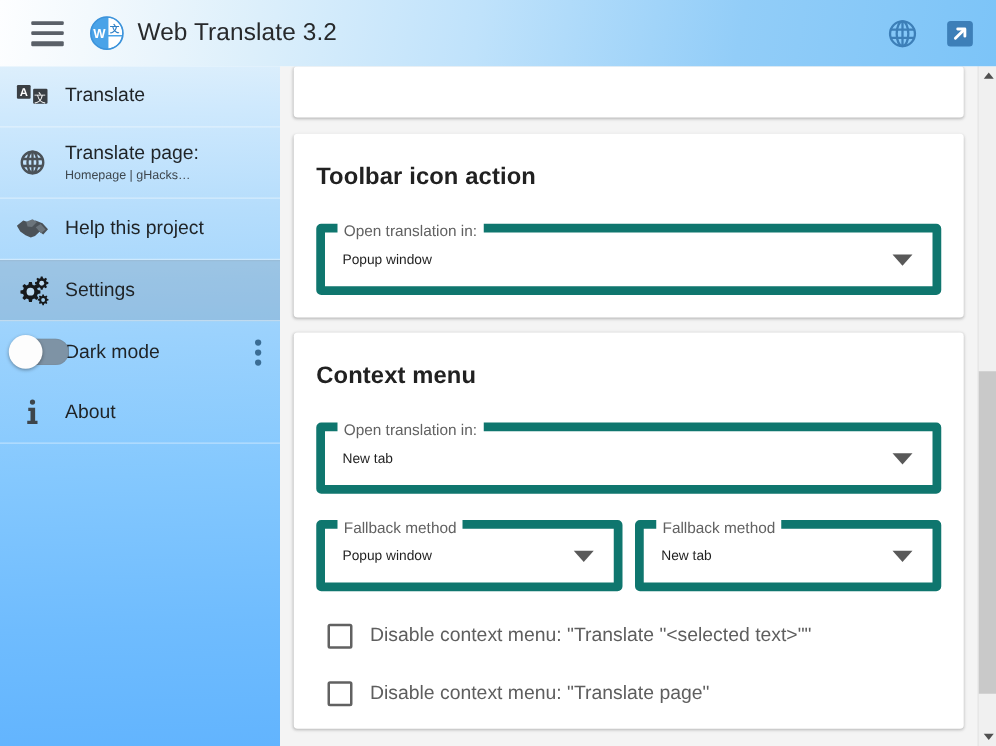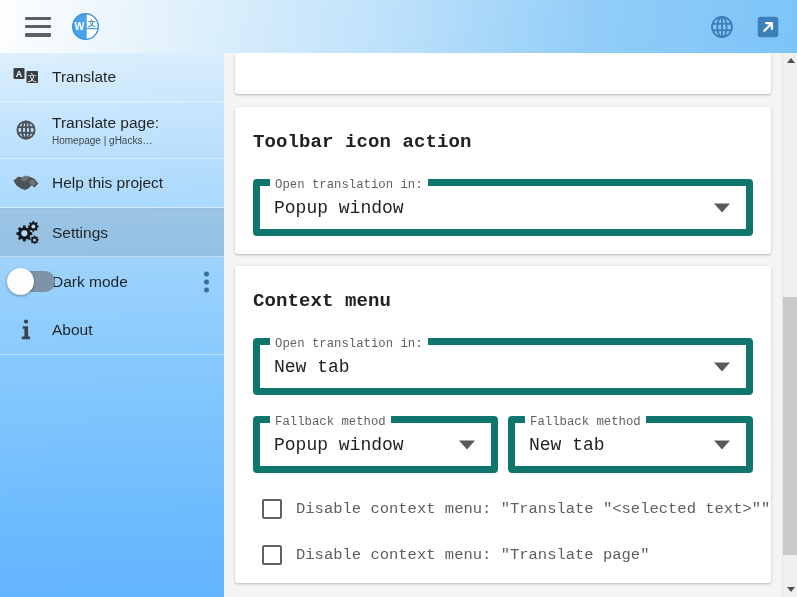--- a/index.html
+++ b/index.html
@@ -118,21 +118,20 @@
   .main {
     position: absolute; left: 224px; top: 53px;
     width: 558px; height: 544px;
     background: #f4f4f4;
     overflow: hidden;
     z-index: 10;
   }
   .cards {
     position: absolute; left: 0; top: 0; width: 558px;
     padding: 0 11px;
-    font-family: Liberation Mono, monospace;
   }
   .card {
     background: #ffffff;
     border-radius: 3px;
     box-shadow: 0 1px 3px rgba(0,0,0,0.16), 0 1px 2px rgba(0,0,0,0.10);
     margin-bottom: 12px;
     padding: 0 18px 18px 18px;
   }
   .card.clipped { height: 41px; padding: 0; margin-bottom: 13px; }
   .card-title {
@@ -153,21 +152,21 @@
     cursor: pointer;
     background: #fff;
   }
   .field .legend {
     position: absolute; top: -8px; left: 10px;
     background: #fff; padding: 0 5px;
     font-size: 12.3px; color: #616161;
     white-space: nowrap;
   }
   .field .value {
-    font-size: 18px; color: #1f1f1f;
+    font-size: 11px; color: #1f1f1f;
     white-space: nowrap;
   }
   .field .caret {
     position: absolute; right: 16px; top: 50%;
     transform: translateY(-50%);
     width: 0; height: 0;
     border-left: 8px solid transparent;
     border-right: 8px solid transparent;
     border-top: 9px solid #595959;
   }
@@ -232,20 +231,21 @@
       <svg class="logo" viewBox="0 0 32 32">
         <circle cx="16" cy="16" r="14.5" fill="#ffffff"></circle>
         <path d="M16 1.6 A14.4 14.4 0 0 1 16 30.4 A14.4 14.4 0 0 1 16 1.6 Z" fill="#4aa3e8"></path>
         <path d="M16 2 L28.5 12 L16 30 L3.5 12 Z" fill="#ffffff" opacity="0.0"></path>
         <path d="M17.4 2.2 A14 14 0 0 1 29.6 17.6 L17.4 17.6 Z" fill="#ffffff"></path>
         <path d="M17.4 18.9 L29.3 18.9 A14 14 0 0 1 17.4 29.8 Z" fill="#ffffff"></path>
         <text x="9.4" y="20" font-size="11.5" font-weight="bold" fill="#ffffff" font-family="'Liberation Sans',sans-serif" text-anchor="middle">W</text>
         <text x="23" y="15.2" font-size="8.5" font-weight="bold" fill="#2f7fc4" font-family="'DejaVu Sans',sans-serif" text-anchor="middle">文</text>
         <circle cx="16" cy="16" r="14.2" fill="none" stroke="#3d93da" stroke-width="1.4"></circle>
       </svg>
+      <div class="app-title">Web Translate 3.2</div>
     </div>
     <div class="header-right">
       <svg class="hicon" viewBox="0 0 24 24">
         <g fill="none" stroke="#3d7fb8" stroke-width="1.7">
           <circle cx="12" cy="12" r="9.2"></circle>
           <ellipse cx="12" cy="12" rx="4.3" ry="9.2"></ellipse>
           <line x1="2.9" y1="9" x2="21.1" y2="9"></line>
           <line x1="2.9" y1="15" x2="21.1" y2="15"></line>
           <line x1="12" y1="2.8" x2="12" y2="21.2"></line>
         </g>

